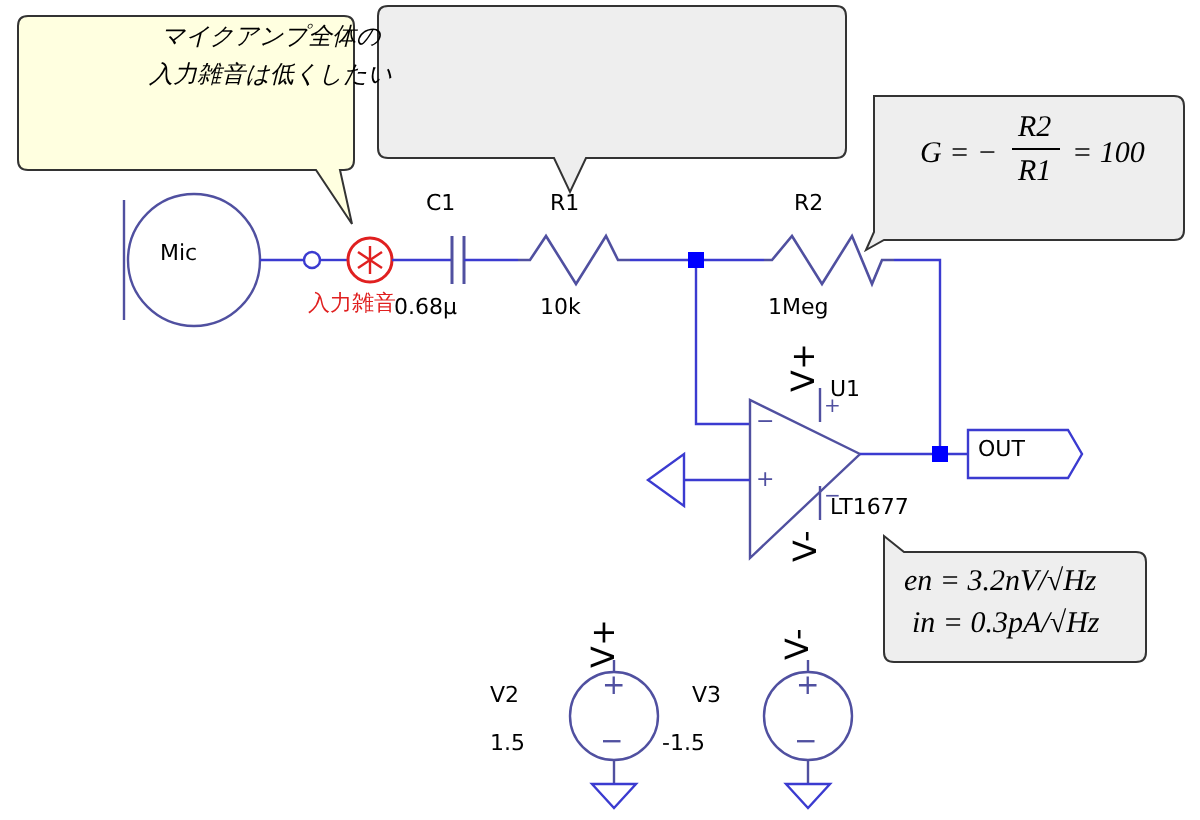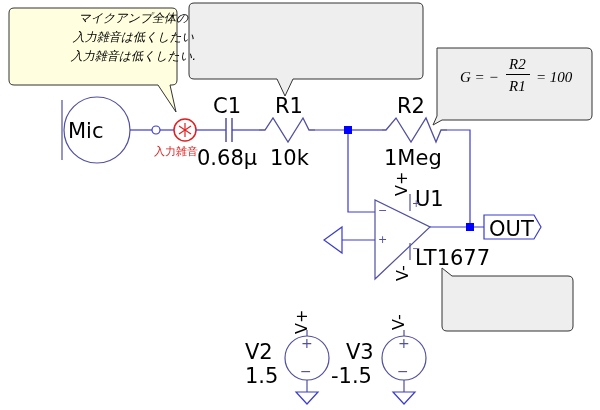--- a/index.html
+++ b/index.html
@@ -1,19 +1,19 @@
 <!DOCTYPE html>
 <html><head>
 <meta charset="utf-8">
 <style>
   html, body { margin:0; padding:0; background:#ffffff; }
   #stage { position:relative; width:600px; height:410px; overflow:hidden; background:#ffffff;
            font-family:"DejaVu Sans", "Liberation Sans", sans-serif; }
   svg { position:absolute; left:0; top:0; }
-  .lbl { position:absolute; color:#000; font-size:21px; line-height:1; white-space:nowrap; }
+  .lbl { position:absolute; color:#000; font-size:11px; line-height:1; white-space:nowrap; }
   .balloon-text { position:absolute; font-size:12px; line-height:19px; color:#000; white-space:nowrap; }
   .math { font-family:"Liberation Serif", "DejaVu Serif", serif; font-style:italic; font-size:15px; }
   .red { color:#e02020; font-size:11px;margin-left:12px; }
 </style>
 </head>
 <body>
 
 <div id="stage">
   <svg width="600" height="410" viewBox="0 0 600 410">
 
@@ -72,38 +72,41 @@
 
     <line x1="404" y1="330" x2="404" y2="338" stroke="#5050a0" stroke-width="1.2"></line>
     <circle cx="404" cy="358" r="22" fill="#fff" stroke="#5050a0" stroke-width="1.2"></circle>
     <line x1="404" y1="380" x2="404" y2="392" stroke="#5050a0" stroke-width="1.2"></line>
     <polygon points="393,392 415,392 404,404" fill="none" stroke="#3b3bd0" stroke-width="1.2"></polygon>
   </svg>
 
   <div class="balloon-text" style="right:404px; top:9px; text-align:center;font-style:italic;">
     <div>マイクアンプ全体の</div>
     <div>入力雑音は低くしたい</div>
-    <div>入力雑音は低くしたい.</div>
   </div>
 
   <div class="balloon-text" style="left:194px; top:7px;">
   </div>
 
   <div class="balloon-text" style="left:442px; top:55px;">
     <div class="math" style="position:relative; height:42px; padding-left:18px;">
       <span style="position:absolute; left:18px; top:13px;">G = −</span>
       <span style="position:absolute; left:67px; top:0px;">R2</span>
       <span style="position:absolute; left:64px; top:19px; width:24px; border-top:1px solid #000;"></span>
       <span style="position:absolute; left:67px; top:22px;">R1</span>
       <span style="position:absolute; left:94px; top:13px;">= 100</span>
     </div>
   </div>
 
+  <div class="balloon-text math" style="left:452px; top:281px; line-height:21px;">
+    <div>en = 3.2nV/√Hz</div>
+    <div style="padding-left:4px;">in = 0.3pA/√Hz</div>
+  </div>
 
-  <div class="lbl" style="left:68px; top:121px;">Mic</div>
+  <div class="lbl" style="left:80px; top:121px;">Mic</div>
   <div class="lbl red" style="left:142px; top:146px;">入力雑音</div>
   <div class="lbl" style="left:213px; top:96px;">C1</div>
   <div class="lbl" style="left:197px; top:148px;">0.68μ</div>
   <div class="lbl" style="left:275px; top:96px;">R1</div>
   <div class="lbl" style="left:270px; top:148px;">10k</div>
   <div class="lbl" style="left:397px; top:96px;">R2</div>
   <div class="lbl" style="left:384px; top:148px;">1Meg</div>
 
   <div class="lbl" style="left:394px; top:175px; transform:rotate(-90deg); transform-origin:left top; font-size:16px; top:196px;">V+</div>
   <div class="lbl" style="left:415px; top:189px;text-align:right;">U1</div>

